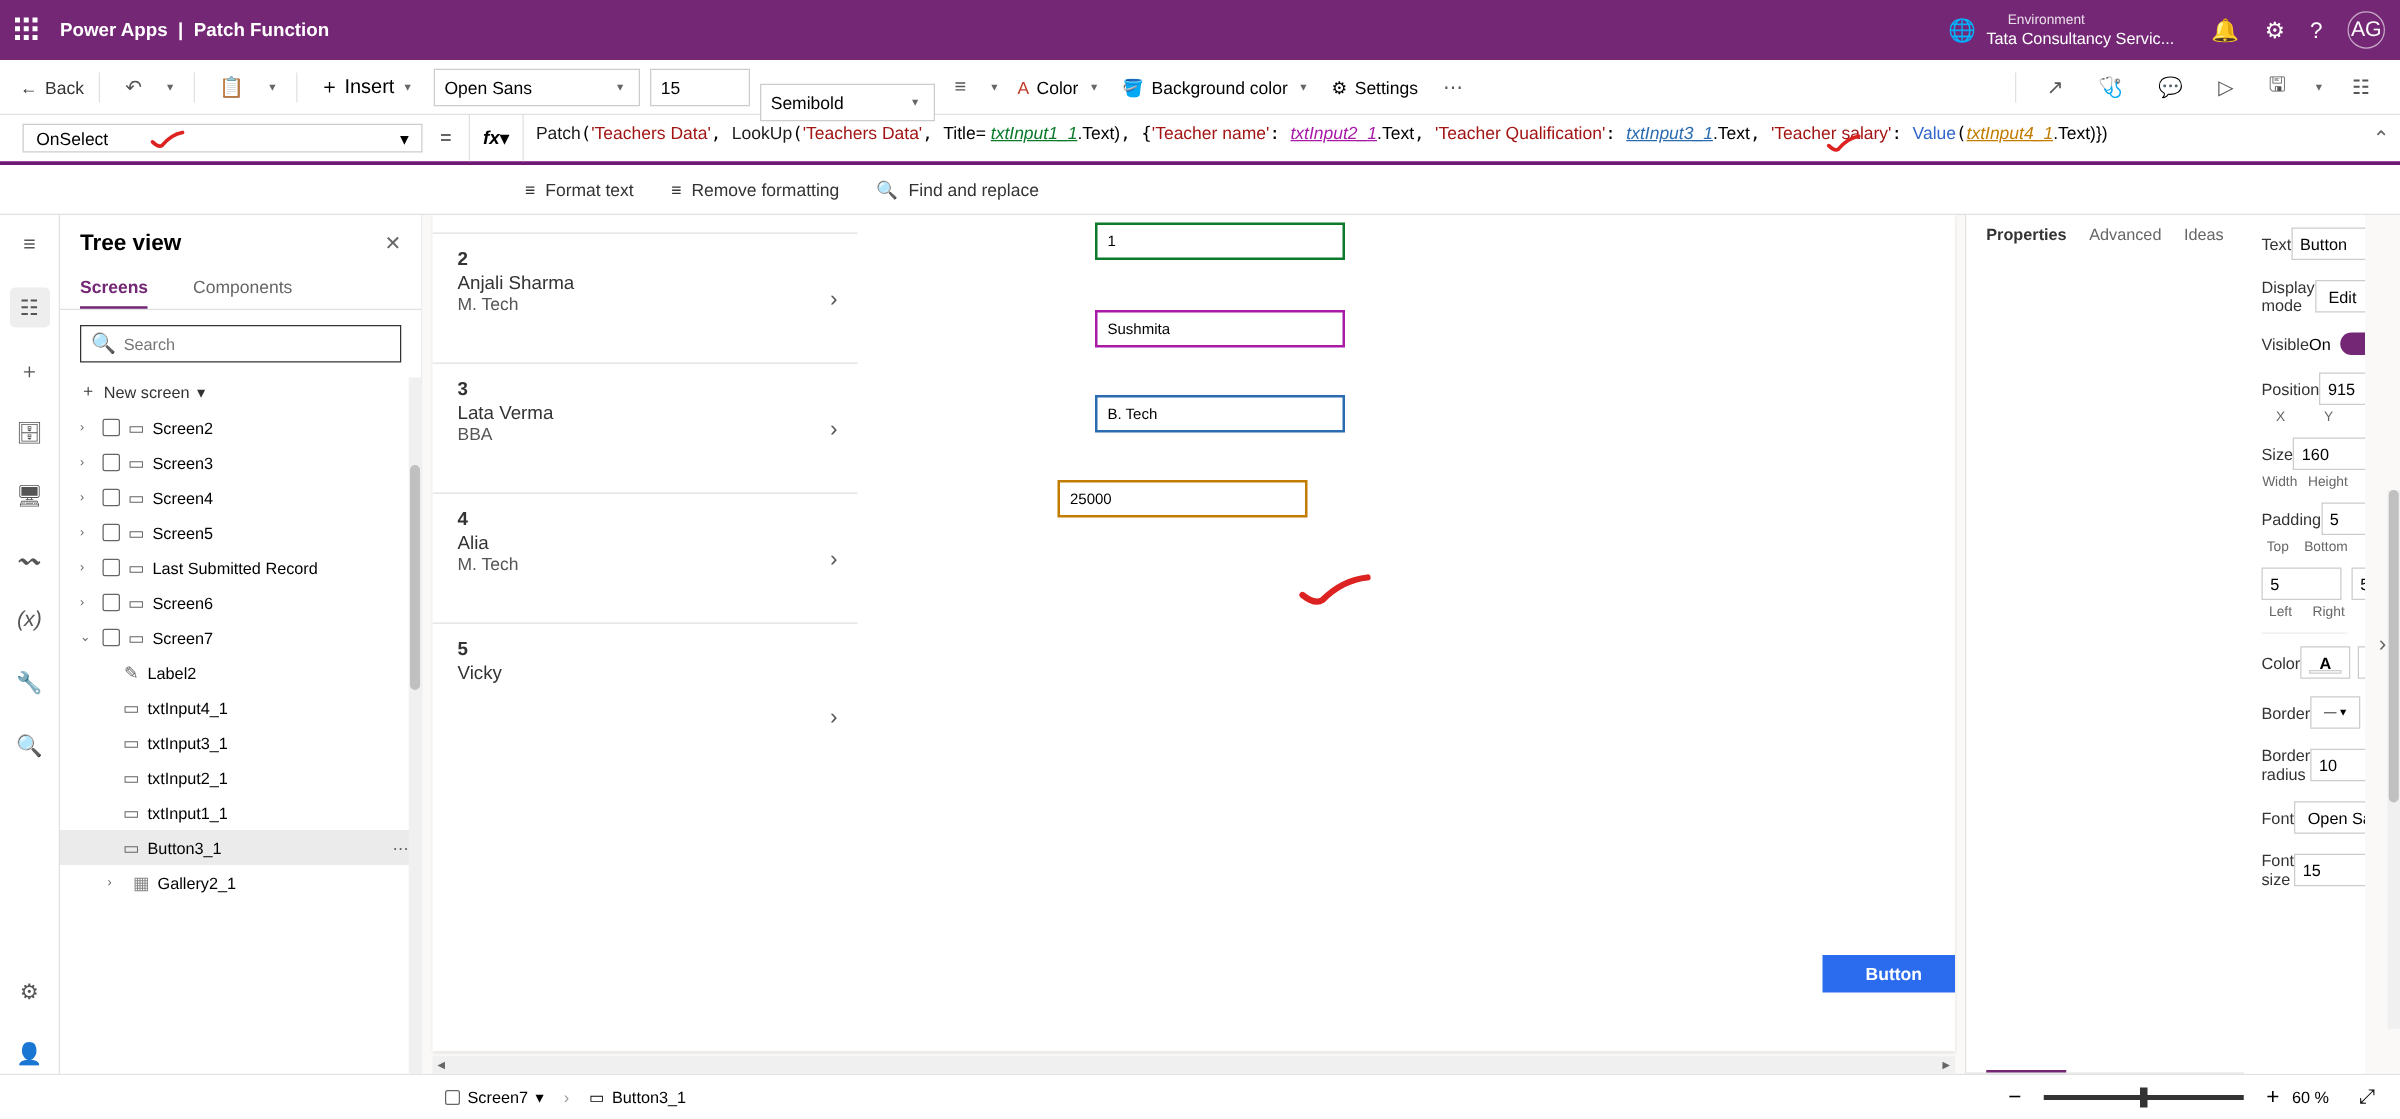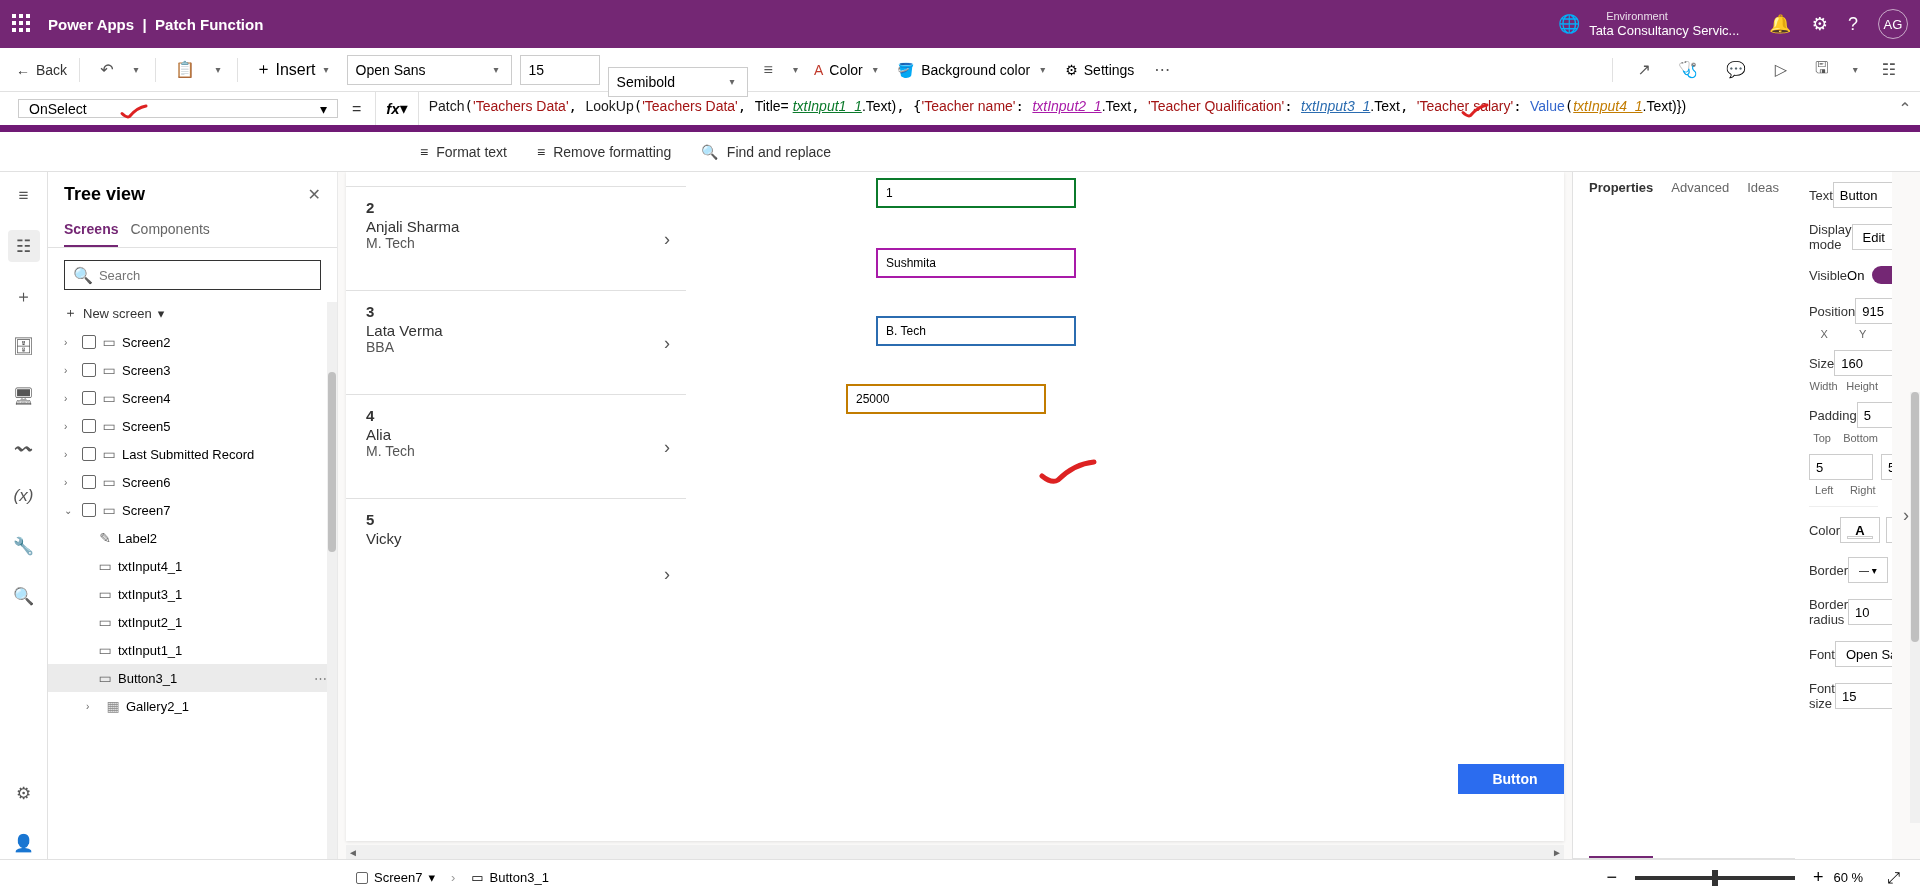--- a/index.html
+++ b/index.html
@@ -9,38 +9,38 @@
     .header { background: #742774; height: 48px; display: flex; align-items: center; color: white; padding: 0 12px; }
     .header .waffle { width: 20px; height: 20px; margin-right: 16px; cursor: pointer; }
     .header .app-title { font-size: 15px; font-weight: 600; }
     .header .spacer { flex: 1; }
     .header .env-block { margin-right: 20px; display: flex; align-items: center; }
     .header .env-icon { margin-right: 8px; font-size: 18px; }
     .header .env-text { line-height: 1.2; }
     .header .env-label { font-size: 11px; opacity: 0.85; margin-left: 17px; }
     .header .env-name { font-size: 13px; }
     .header .hdr-icon { margin: 0 10px; cursor: pointer; font-size: 18px; }
-    .header .avatar { width: 30px; height: 30px; border: 1px solid rgba(255,255,255,0.6); border-radius: 50%; display: flex; align-items: center; justify-content: center; font-size: 13px; margin-left: 10px; }
+    .header .avatar { width: 30px; height: 30px; border: 1px solid rgba(255,255,255,0.6); border-radius: 50%; display: flex; align-items: center; justify-content: center; font-size: 17px; margin-left: 10px; }
     
     
     .cmdbar { background: white; height: 44px; border-bottom: 1px solid #e1e1e1; display: flex; align-items: center; padding: 0 16px; gap: 8px; }
     .cmdbar .back-btn { display: flex; align-items: center; gap: 6px; cursor: pointer; font-size: 14px; color: #333; }
     .cmdbar .divider { width: 1px; height: 24px; background: #e1e1e1; margin: 0 4px; }
     .cmdbar .icon-btn { padding: 4px 8px; cursor: pointer; color: #555; font-size: 16px; }
     .cmdbar .chev-sm { font-size: 10px; color: #666; cursor: pointer; padding: 0 4px; }
     .cmdbar .insert-btn { display: flex; align-items: center; gap: 4px; cursor: pointer; padding: 0 6px; }
     .cmdbar .dropdown { border: 1px solid #ccc; height: 30px; display: flex; align-items: center; padding: 0 8px; background: white; cursor: pointer; justify-content: space-between; font-size: 14px; }
     .cmdbar .dropdown.font { width: 165px; }
     .cmdbar .dropdown.size { width: 80px; }
     .cmdbar .dropdown.weight { width: 140px; margin-top: 24px; }
     .cmdbar .color-btn { display: flex; align-items: center; gap: 6px; cursor: pointer; font-size: 14px; padding: 0 4px; }
     .cmdbar .right-icons { margin-left: auto; display: flex; align-items: center; gap: 12px; }
     
     
-    .formula-row { background: white; height: 40px; border-bottom: 7px solid #701a75; display: flex; align-items: stretch; }
+    .formula-row { background: white; height: 40px; border-bottom: 3px solid #701a75; display: flex; align-items: stretch; }
     .prop-select { width: 320px; border: 1px solid #ccc; margin: 7px 0 7px 18px; display: flex; align-items: center; padding: 0 10px; justify-content: space-between; font-size: 14px; cursor: pointer; background: white; position: relative; }
     .prop-select .checkmark { position: absolute; left: 100px; top: 2px; }
     .eq-sign { padding: 0 14px; display: flex; align-items: center; font-size: 16px; color: #333; }
     .fx-block { display: flex; align-items: center; padding: 0 10px; border-left: 1px solid #e1e1e1; border-right: 1px solid #e1e1e1; cursor: pointer; }
     .fx-text { font-style: italic; font-weight: 600; font-size: 15px; }
     .formula-input { flex: 1; padding: 4px 10px; font-family: Consolas, monospace; font-size: 14px; line-height: 1.5; position: relative; overflow: hidden; }
     .formula-expand { width: 30px; display: flex; align-items: center; justify-content: center; cursor: pointer; color: #666; }
     
     
     .fn { color: #1a1a1a; }
@@ -63,21 +63,21 @@
     .left-rail { width: 48px; background: white; border-right: 1px solid #e1e1e1; display: flex; flex-direction: column; align-items: center; padding-top: 8px; gap: 18px; }
     .left-rail .rail-icon { width: 32px; height: 32px; display: flex; align-items: center; justify-content: center; cursor: pointer; color: #555; font-size: 17px; border-radius: 4px; }
     .left-rail .rail-icon.active { background: #eee; }
     .left-rail .rail-spacer { flex: 1; }
     
     
     .tree-panel { width: 290px; background: white; border-right: 1px solid #e9e9e9; display: flex; flex-direction: column; position: relative; }
     .tree-header { padding: 12px 16px 8px; display: flex; justify-content: space-between; align-items: center; }
     .tree-title { font-size: 18px; font-weight: 600; }
     .tree-close { cursor: pointer; color: #666; font-size: 16px; }
-    .tree-tabs { display: flex; gap: 12px; padding: 0 16px; border-bottom: 1px solid #e1e1e1; }
+    .tree-tabs { display: flex; gap: 36px; padding: 0 16px; border-bottom: 1px solid #e1e1e1; }
     .tree-tab { padding: 8px 0; font-size: 14px; cursor: pointer; color: #666; border-bottom: 2px solid transparent; }
     .tree-tab.active { color: #742774; border-bottom-color: #742774; font-weight: 600; }
     .tree-search { margin: 12px 16px 8px; border: 1px solid #333; height: 30px; display: flex; align-items: center; padding: 0 8px; gap: 6px; }
     .tree-search input { border: none; outline: none; flex: 1; font-size: 13px; }
     .new-screen-btn { padding: 6px 16px; display: flex; align-items: center; gap: 6px; font-size: 13px; cursor: pointer; color: #333; }
     .tree-list { flex: 1; overflow-y: auto; }
     .tree-item { display: flex; align-items: center; padding: 6px 10px 6px 16px; font-size: 13px; cursor: pointer; gap: 4px; }
     .tree-item.selected { background: #ebebeb; }
     .tree-item.deep { padding-left: 48px; }
     .tree-item .chev { width: 14px; font-size: 10px; color: #666; }

